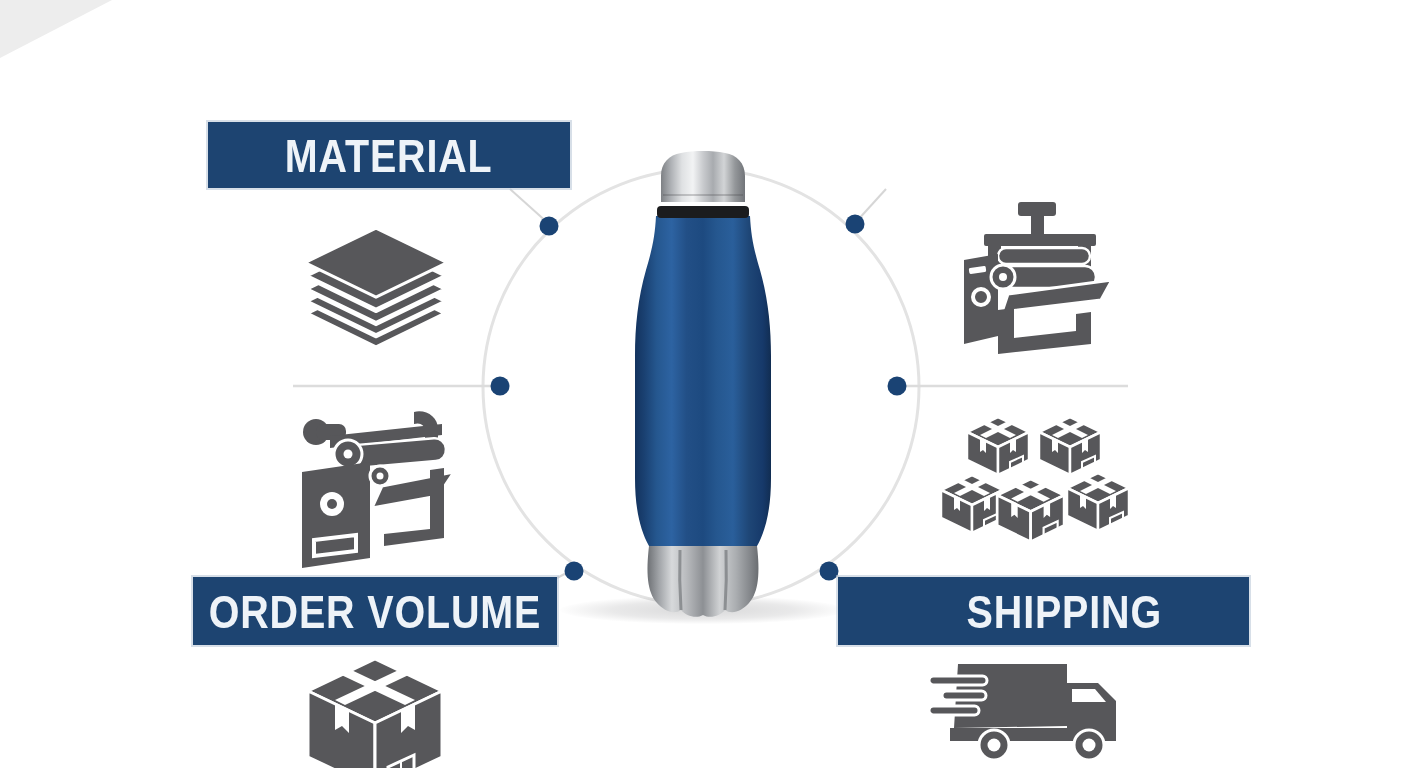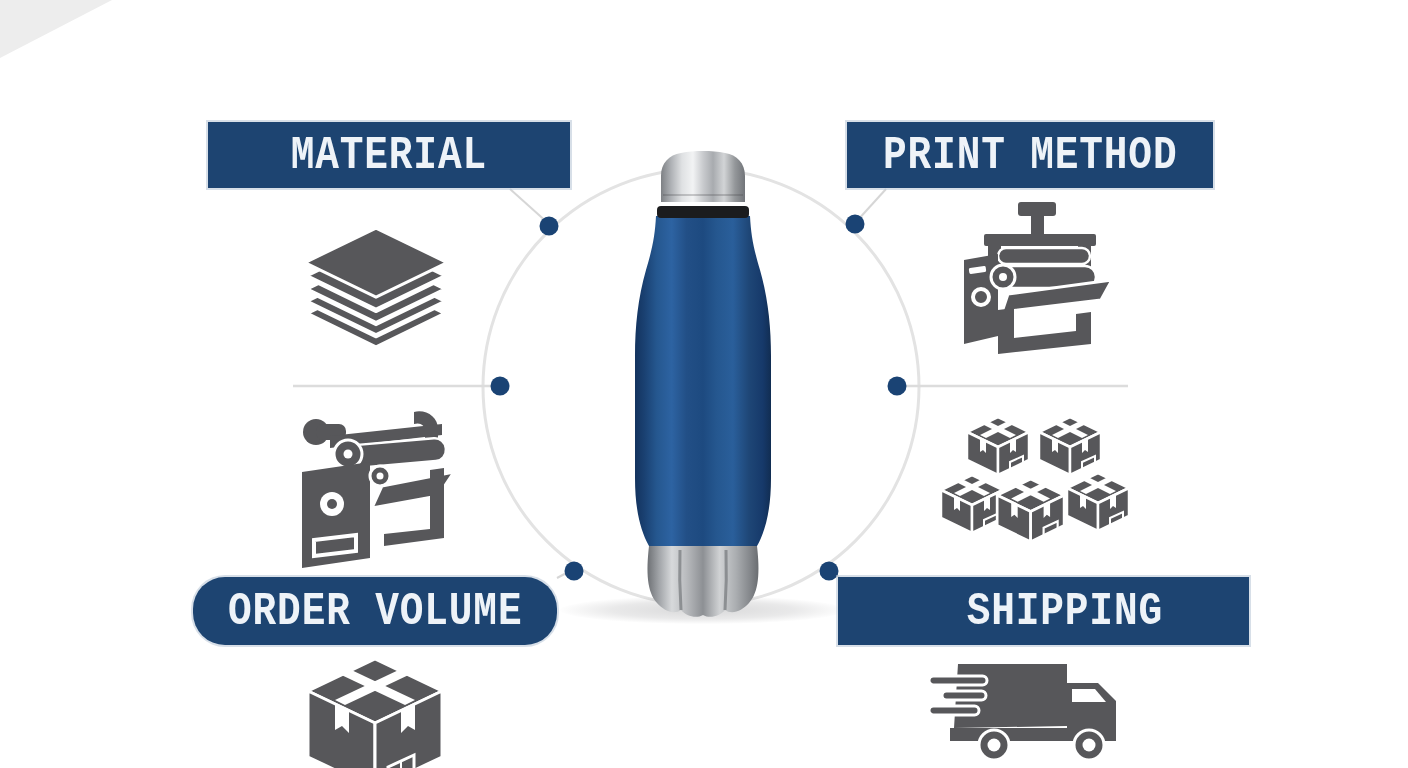--- a/index.html
+++ b/index.html
@@ -1,31 +1,31 @@
 <!DOCTYPE html>
 <html><head>
 <meta charset="utf-8">
 <style>
   html,body{margin:0;padding:0;background:#ffffff;}
   .stage{
     position:relative;width:1408px;height:768px;background:#ffffff;
-    overflow:hidden;font-family:Liberation Mono, monospace;
+    overflow:hidden;font-family:Liberation Sans, sans-serif;
   }
   .decor{position:absolute;left:0;top:0;}
   .banner{
     position:absolute;background:#1d4471;display:flex;align-items:center;justify-content:center;
     box-shadow:0 0 0 2px rgba(182,196,214,.55);
   }
   .banner span{
     color:#eef3f8;font-weight:bold;font-size:47px;letter-spacing:1px;white-space:nowrap;
     transform:scaleX(.84);transform-origin:center;
   }
   #b-material{left:208px;top:122px;width:362px;height:66px;}
   #b-print   {left:847px;top:122px;width:366px;height:66px;}
-  #b-order   {left:193px;top:577px;width:364px;height:68px;border-radius:32px;}
+  #b-order   {left:193px;top:577px;width:364px;height:68px;}
   #b-ship    {left:838px;top:577px;width:369px;height:68px;padding-left:42px;}
   .icon{position:absolute;}
   .icon svg{display:block;width:100%;height:100%;}
   #i-sheets   {left:298px;top:226px;width:156px;height:124px;}
   #i-press    {left:958px;top:202px;width:160px;height:157px;}
   #i-laminator{left:286px;top:408px;width:170px;height:160px;}
   #i-box      {left:302px;top:657px;width:146px;height:134px;}
   #i-boxes    {left:938px;top:416px;width:198px;height:152px;}
   #i-truck    {left:928px;top:661px;width:194px;height:101px;}
   #bottle{position:absolute;left:633px;top:150px;width:140px;height:480px;overflow:visible;}
@@ -108,23 +108,20 @@
       <rect x="24" y="56" width="92" height="12" rx="4" fill="#1b1c1e"></rect>
       <path fill="url(#capG)" d="M28,52 L28,26 C28,13 36,5 48,3 C55,1.5 62,1 70,1 C78,1 85,1.5 92,3
                C104,5 112,13 112,26 L112,52 Z"></path>
       <path d="M30,45 H110" stroke="rgba(70,72,75,.35)" stroke-width="1.5"></path>
     </svg>
   </div>
 
   <div class="banner" id="b-material">
     <span>MATERIAL</span>
   </div>
-  <div class="banner" id="b-print">
-    <span>PRINT METHOD</span>
-  </div>
   <div class="banner" id="b-order">
     <span>ORDER VOLUME</span>
   </div>
   <div class="banner" id="b-ship">
     <span>SHIPPING</span>
   </div>
 
   <div class="icon" id="i-sheets">
     <svg viewBox="0 0 152 122">
       <g fill="#57575a" stroke="#fff" stroke-width="5" stroke-linejoin="round">

